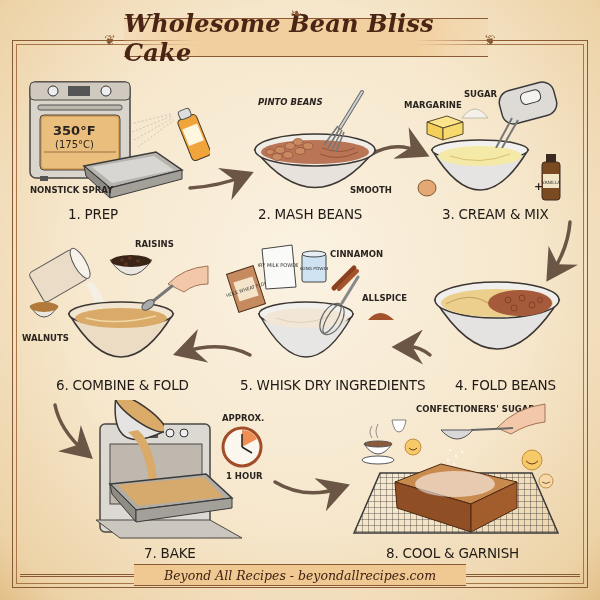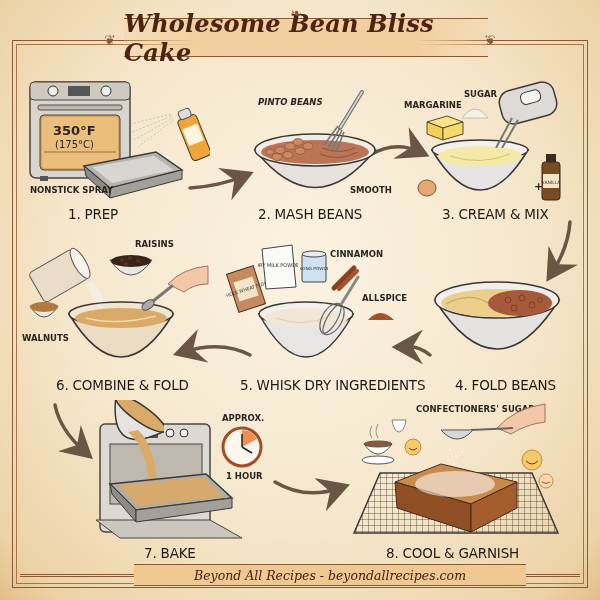--- a/index.html
+++ b/index.html
@@ -31,21 +31,21 @@
   .step-label {
     position: absolute; font-family: "DejaVu Sans", sans-serif; font-size: 13.5px;
     color: #1f1a16; text-align: center; white-space: nowrap; letter-spacing: -0.2px;
   }
   .note {
     position: absolute; font-family: "DejaVu Sans", sans-serif; font-size: 8.5px;
     color: #2a2420; text-align: right; line-height: 1.05; white-space: nowrap; font-weight: bold;
   }
   .illus { position: absolute; }
   .footer-banner {
-    position: absolute; left: 134px; top: 564px; width: 392px; height: 22px;
+    position: absolute; left: 134px; top: 564px; width: 332px; height: 22px;
     background: #f0c891; border-top: 1px solid #8a5a35; border-bottom: 1px solid #8a5a35;
     display: flex; align-items: center; justify-content: center;
   }
   .footer-text {
     font-family: "DejaVu Serif", serif; font-style: italic; font-size: 12.5px; color: #3d2216;
   }
   .footer-line { position: absolute; top: 574px; height: 3px; border-top: 1px solid #8a5a35; border-bottom: 1px solid #8a5a35; }
 </style>
 </head>
 <body>

